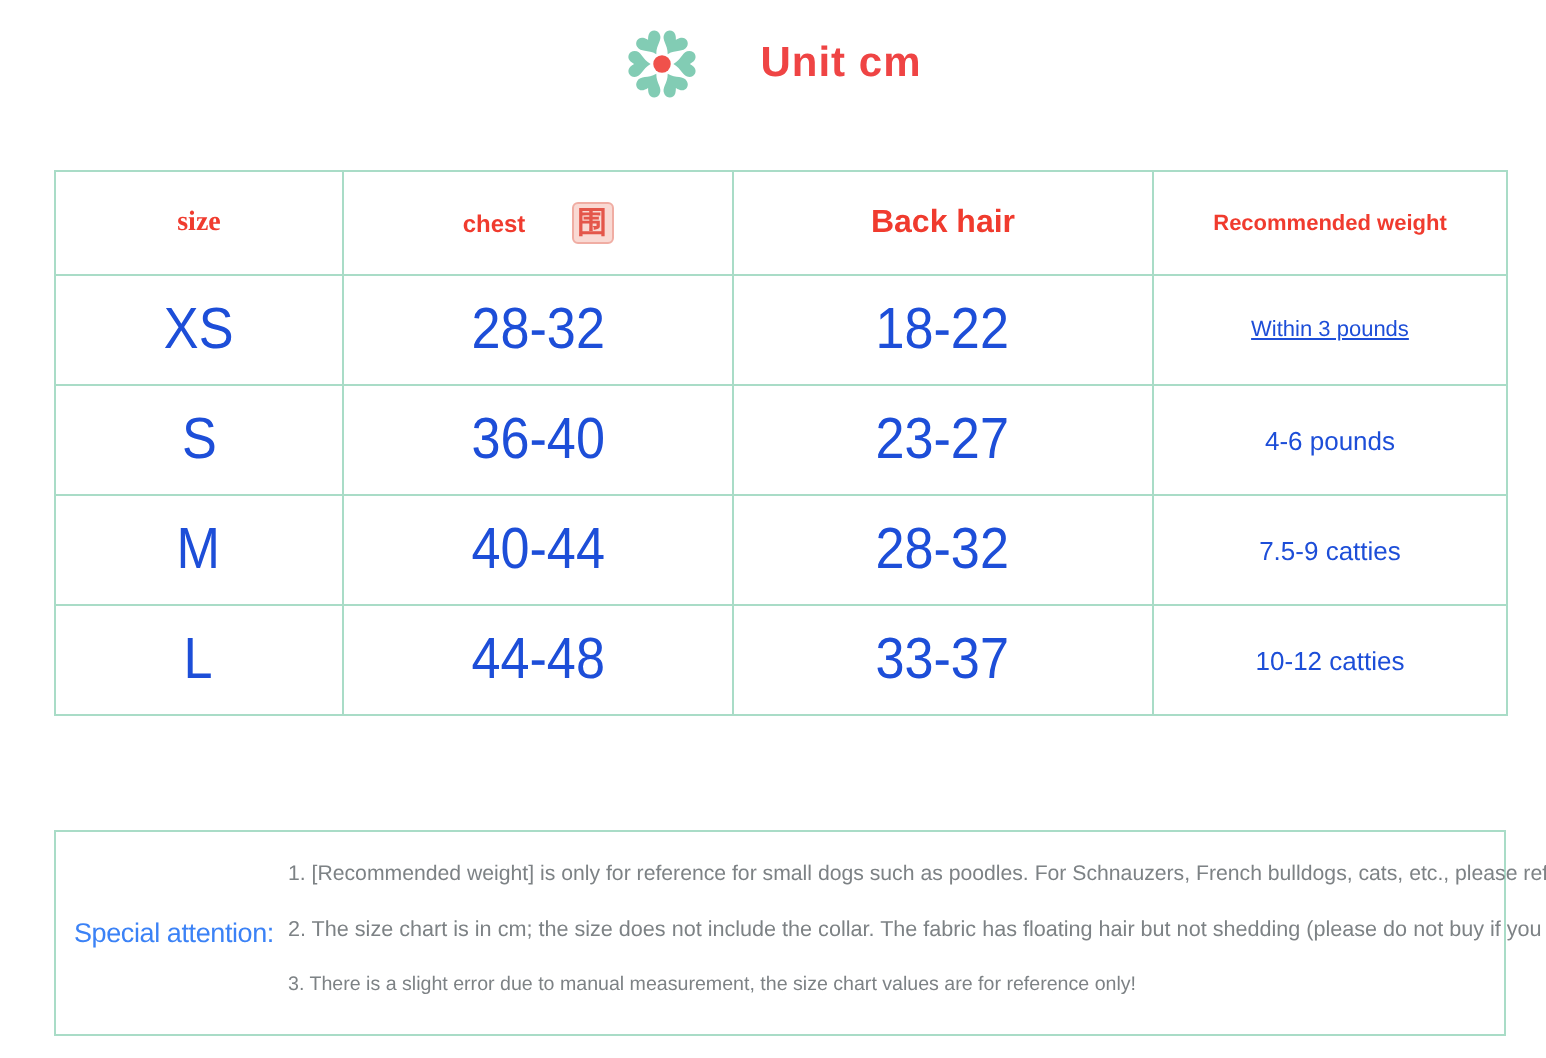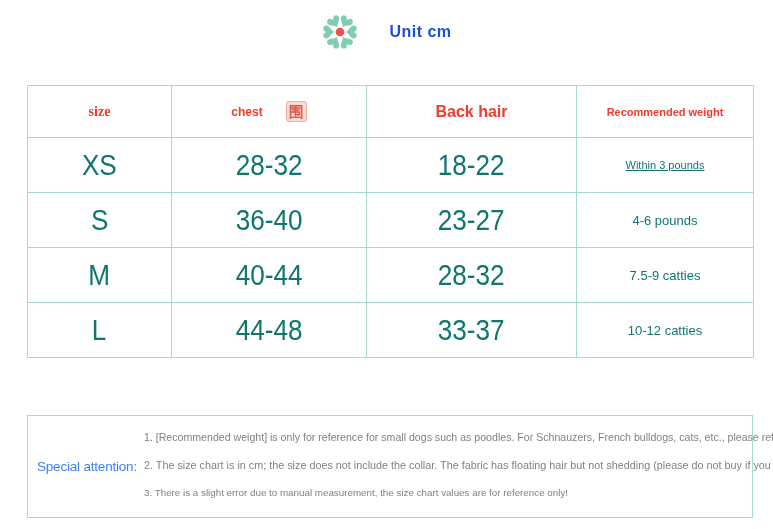--- a/index.html
+++ b/index.html
@@ -17,42 +17,42 @@
     position: absolute;
     top: 6px; left: 0; right: 0;
     height: 52px;
     display: flex;
     align-items: center;
     justify-content: center;
     gap: 30px;
   }
   .flower { width: 38px; height: 42px; }
   .unit-title {
-    color: #1d4ed8;
-    font-size: 16px;
+    color: #ef4444;
+    font-size: 21px;
     font-weight: bold;
     letter-spacing: 0.5px;
   }
 
   
   table.size-table {
     position: absolute;
     left: 27px; top: 85px;
     width: 726px;
     border-collapse: collapse;
     table-layout: fixed;
   }
   .size-table td, .size-table th {
     border: 1.5px solid #a9dcc7;
     text-align: center;
     vertical-align: middle;
     background: #fff;
   }
   .size-table thead th { height: 52px; font-weight: bold; color: #f03b2e; }
-  .size-table tbody td { height: 55px; color: #0f766e; }
+  .size-table tbody td { height: 55px; color: #1d4ed8; }
 
   .col-size  { width: 144px; }
   .col-chest { width: 195px; }
   .col-back  { width: 210px; }
   .col-wt    { width: 177px; }
 
   th.h-size  { font-size: 14px; font-family: Liberation Serif, serif; }
   th.h-chest { font-size: 12px; font-weight: bold; }
   th.h-back  { font-size: 16px; }
   th.h-wt    { font-size: 11px; }

